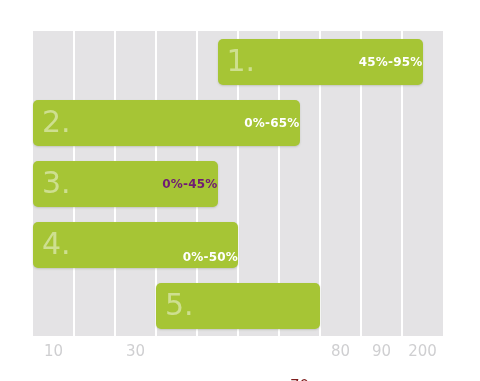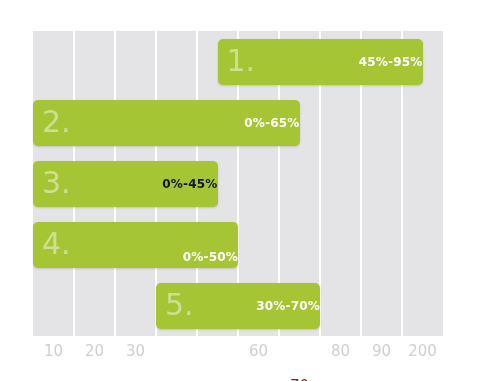--- a/index.html
+++ b/index.html
@@ -136,42 +136,39 @@
         </div>
         <div class="bar-row" style="top: 68.5px;">
           <div class="bar" style="left: 0px; width: 266.5px; background: rgb(166, 197, 53);">
             <span class="bar-ordinal" style="color: rgba(255, 255, 255, 0.45);">2.</span>
             <span class="bar-label" style="color: rgb(255, 255, 255);">0%-65%</span>
           </div>
         </div>
         <div class="bar-row" style="top: 129.5px;">
           <div class="bar" style="left: 0px; width: 184.5px; background: rgb(166, 197, 53);">
             <span class="bar-ordinal" style="color: rgba(255, 255, 255, 0.45);">3.</span>
-            <span class="bar-label" style="color: #0f172a; margin-left: 20px;">0%-45%</span>
+            <span class="bar-label" style="color: #701a75; margin-left: 20px;">0%-45%</span>
           </div>
         </div>
         <div class="bar-row" style="top: 190.5px;">
           <div class="bar" style="left: 0px; width: 205px; background: rgb(166, 197, 53);">
             <span class="bar-ordinal" style="color: rgba(255, 255, 255, 0.45);">4.</span>
             <span class="bar-label" style="color: rgb(255, 255, 255); margin-top: 12px;">0%-50%</span>
           </div>
         </div>
         <div class="bar-row" style="top: 251.5px;">
           <div class="bar" style="left: 123px; width: 164px; background: rgb(166, 197, 53);">
             <span class="bar-ordinal" style="color: rgba(255, 255, 255, 0.45);">5.</span>
-            <span class="bar-label" style="color: rgb(255, 255, 255);">30%-70%</span>
           </div>
         </div>
       </div>
   </div>
 
   <div id="x-axis">
       <span class="x-tick" style="left: 0px; width: 41px; color: rgb(207, 207, 209);">10</span>
-      <span class="x-tick" style="left: 41px; width: 41px; color: rgb(207, 207, 209);">20</span>
       <span class="x-tick" style="left: 82px; width: 41px; color: rgb(207, 207, 209); text-align: center;">30</span>
-      <span class="x-tick" style="left: 205px; width: 41px; color: rgb(207, 207, 209);">60</span>
       <span class="x-tick" style="left: 246px; width: 41px; color: #7f1d1d; margin-top: 35px;">70</span>
       <span class="x-tick" style="left: 287px; width: 41px; color: rgb(207, 207, 209);">80</span>
       <span class="x-tick" style="left: 328px; width: 41px; color: rgb(207, 207, 209);">90</span>
       <span class="x-tick" style="left: 369px; width: 41px; color: rgb(207, 207, 209);">200</span>
     </div>
 
 </div>
 
 </body></html>

